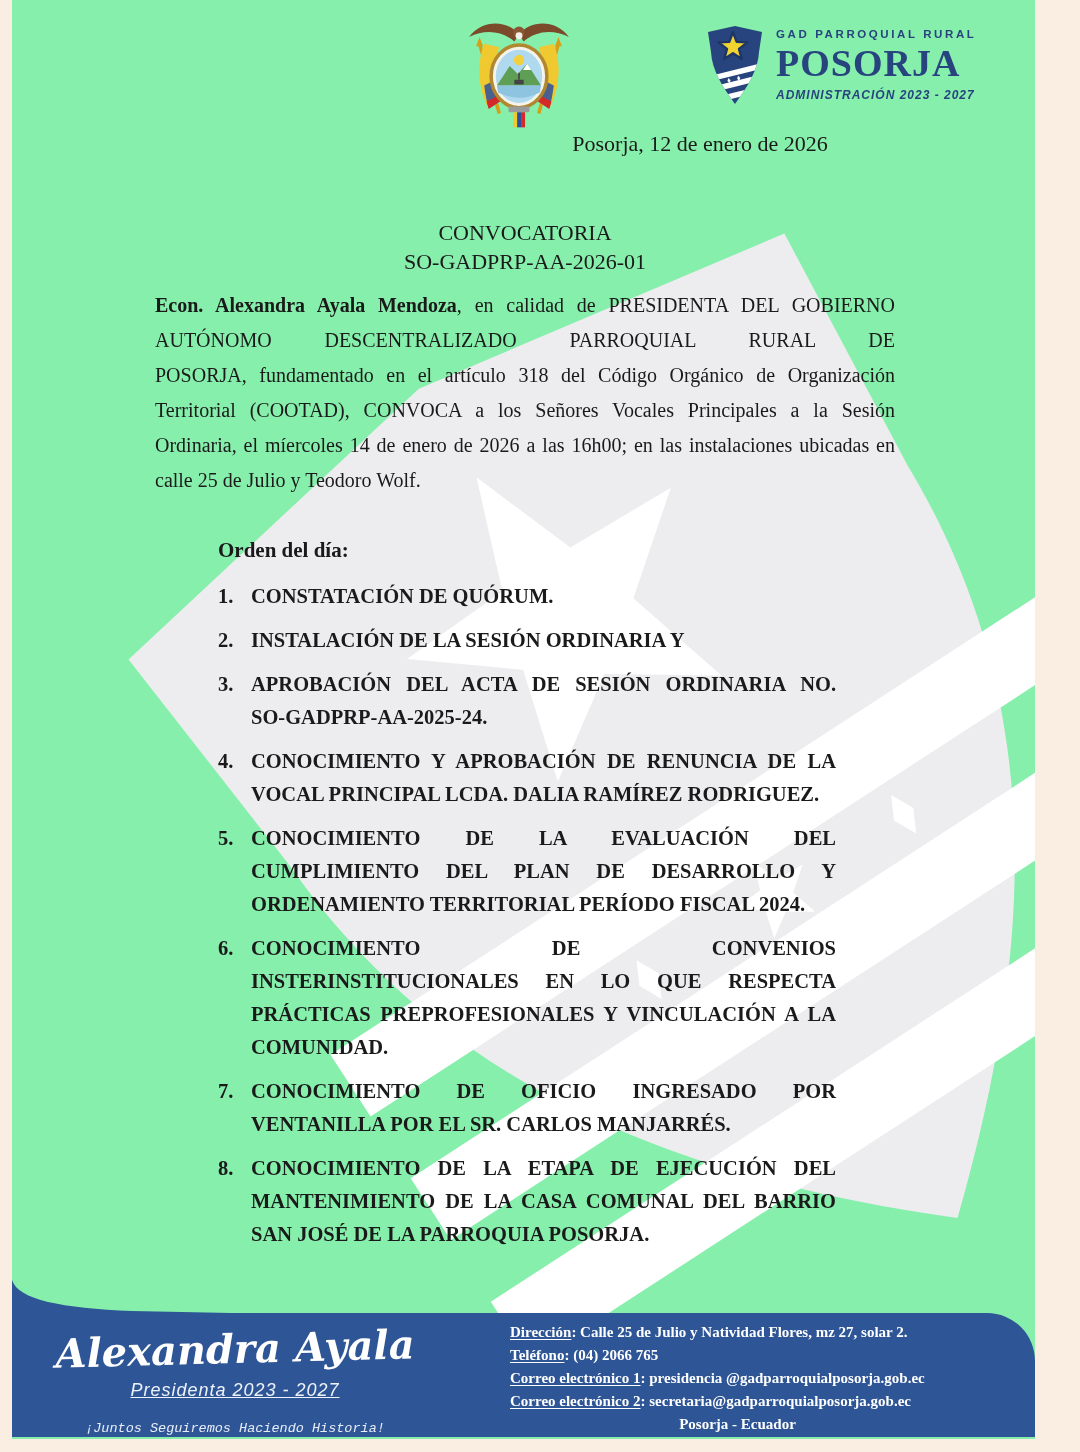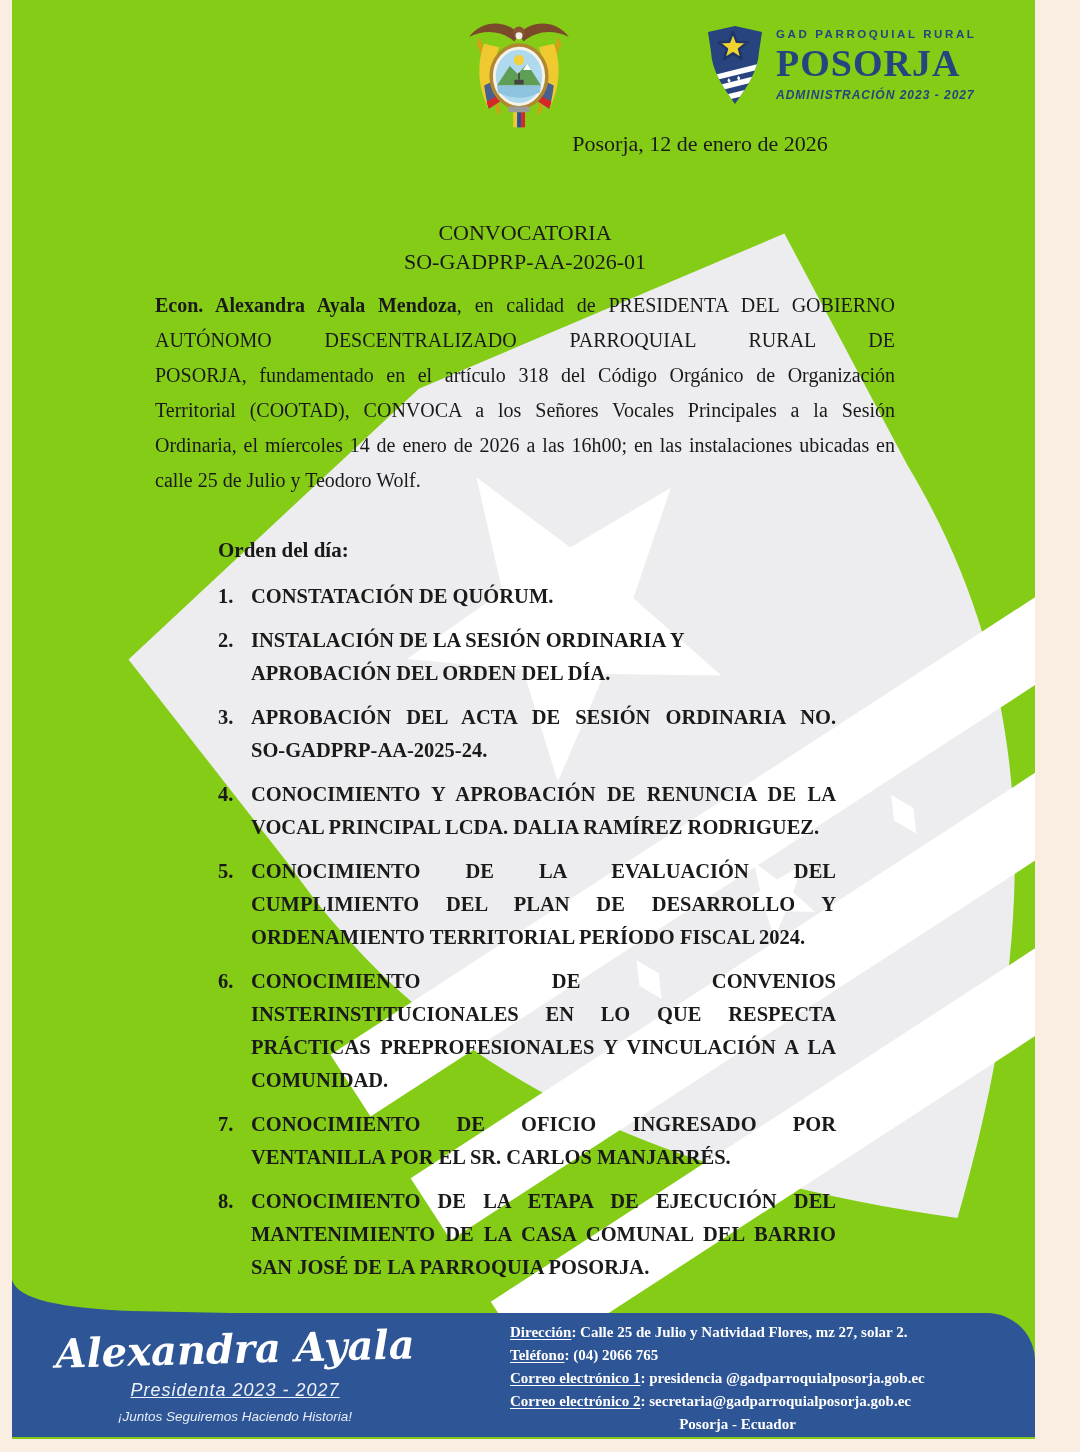--- a/index.html
+++ b/index.html
@@ -3,21 +3,21 @@
 <meta charset="utf-8">
 <style>
   :root{
     --navy:#27447e; --band:#2e5595; --star:#f2d431;
     --peach:#faeee2; --wm:#ededef; --ink:#1a1a1a;
   }
   *{margin:0;padding:0;box-sizing:border-box;}
   html,body{width:1080px;height:1452px;overflow:hidden;}
   body{background:var(--peach);font-family:"Liberation Serif",serif;color:var(--ink);position:relative;}
 
-  .page{position:absolute;left:12px;top:0;width:1023px;height:1439px;background:#84cc16;overflow:hidden;}
+  .page{position:absolute;left:12px;top:0;width:1023px;height:1439px;background:#86efac;overflow:hidden;}
 
   .watermark{position:absolute;left:0;top:0;z-index:0;pointer-events:none;}
 
   .content{position:absolute;left:0;top:0;width:100%;height:100%;z-index:1;}
 
   
   .coat{position:absolute;left:448px;top:16px;width:118px;height:116px;}
   .logo{position:absolute;left:692px;top:22px;display:flex;gap:10px;align-items:flex-start;}
   .logo-shield{width:62px;height:88px;flex:0 0 auto;}
   .logo-text{padding-top:6px;}
@@ -42,21 +42,21 @@
   .agenda-item .lines{width:585px;}
   .agenda-item .aline{font-weight:bold;font-size:20.5px;line-height:33px;}
   .agenda-item .aline.j{text-align:justify;text-align-last:justify;}
 
   
   .footer-band{position:absolute;left:0;top:1313px;width:100%;height:124px;background:var(--band);border-top-right-radius:48px;}
   .footer-wave{position:absolute;left:0;top:-33px;width:250px;height:34px;display:block;}
   .signature{position:absolute;left:28px;top:12px;width:390px;text-align:center;color:#fff;}
   .sig-name{font-family:"DejaVu Serif",cursive;font-style:italic;font-weight:bold;font-size:40px;line-height:48px;transform:rotate(-1.5deg);}
   .sig-role{font-family:"Liberation Sans",sans-serif;font-style:italic;font-size:18px;font-weight:normal;letter-spacing:1px;line-height:28px;margin-top:3px;color:#eef2fa;text-decoration:underline;}
-  .sig-slogan{font-family:Liberation Sans, sans-serif;font-style:italic;font-size:13.5px;line-height:16px;margin-top:5px;color:#e8edf8;}
+  .sig-slogan{font-family:Liberation Mono, monospace;font-style:italic;font-size:13.5px;line-height:16px;margin-top:17px;color:#e8edf8;}
   .contact{position:absolute;left:498px;top:8px;width:455px;color:#fff;font-weight:bold;font-size:15px;}
   .contact .cline{line-height:23px;}
   .contact .clabel{text-decoration:underline;text-underline-offset:2px;}
   .contact .cloc{text-align:center;line-height:23px;}
 </style>
 </head>
 <body>
 
 <div class="page">
 
@@ -158,21 +158,20 @@
         <div class="agenda-item">
           <span class="num">1.</span>
           <div class="lines">
             <div class="aline">CONSTATACIÓN DE QUÓRUM.</div>
           </div>
         </div>
         <div class="agenda-item">
           <span class="num">2.</span>
           <div class="lines">
             <div class="aline">INSTALACIÓN DE LA SESIÓN ORDINARIA Y</div>
-            <div class="aline">APROBACIÓN DEL ORDEN DEL DÍA.</div>
           </div>
         </div>
         <div class="agenda-item">
           <span class="num">3.</span>
           <div class="lines">
             <div class="aline j">APROBACIÓN DEL ACTA DE SESIÓN ORDINARIA NO.</div>
             <div class="aline">SO-GADPRP-AA-2025-24.</div>
           </div>
         </div>
         <div class="agenda-item">

